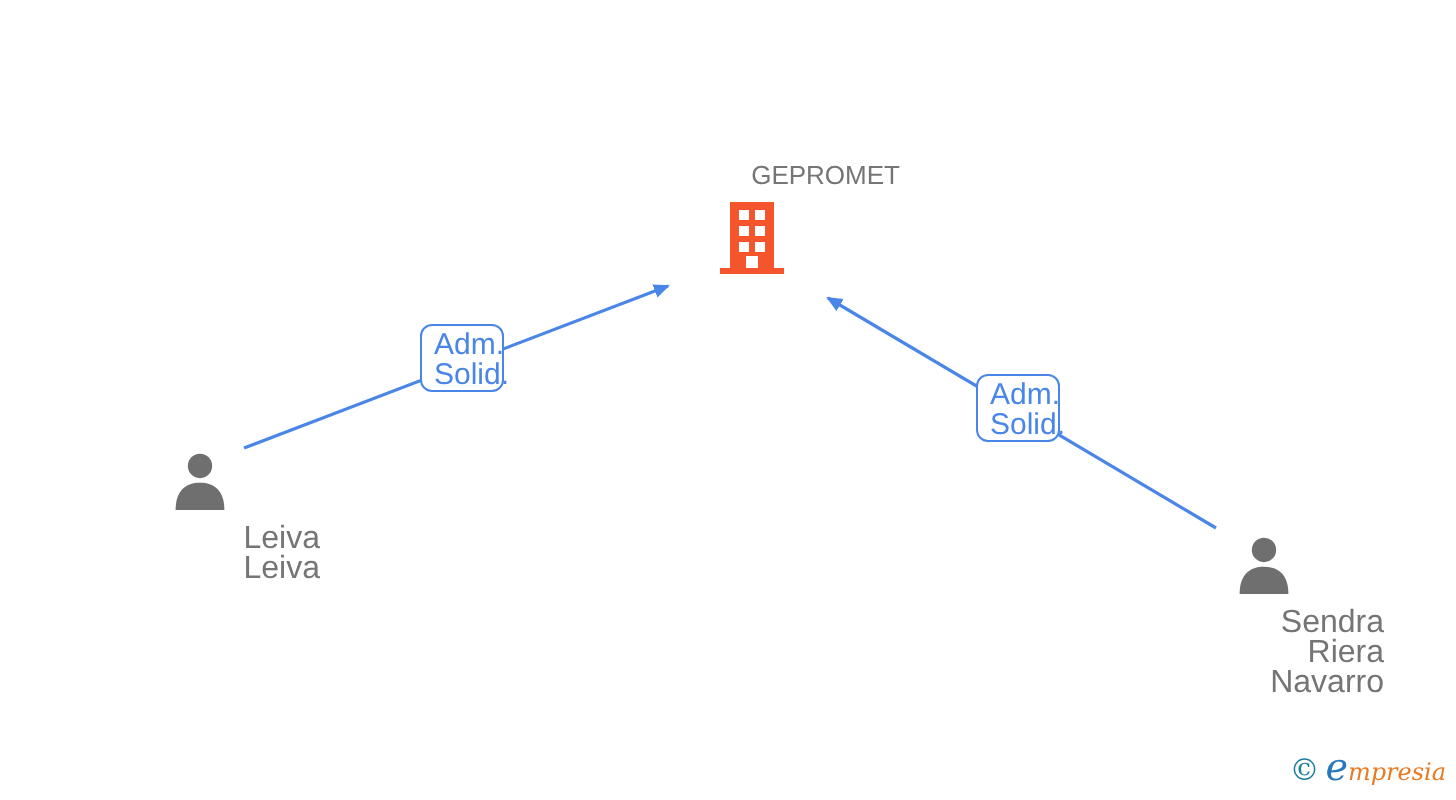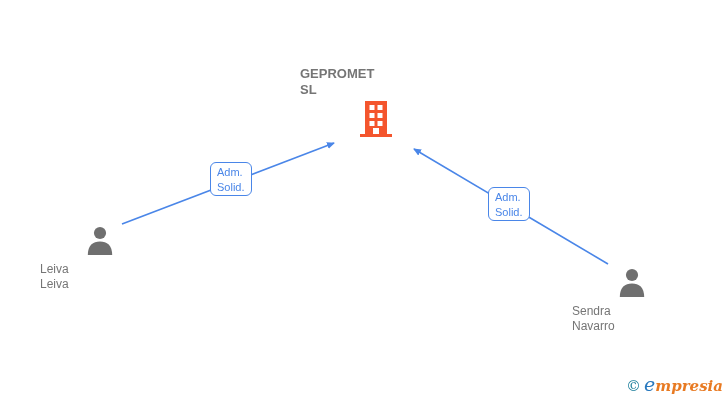--- a/index.html
+++ b/index.html
@@ -13,26 +13,26 @@
     height: 400px;
     background: #ffffff;
     overflow: hidden;
     font-family: "Liberation Sans", sans-serif;
   }
 
   
   .company-label {
     position: absolute;
     left: 300px;
-    top: 66px;
+    top: 80px;
     width: 150px;
-    text-align: left;
+    text-align: right;
     color: var(--node-text-gray, #757575);
     font-size: 13px;
-    font-weight: bold;
+    font-weight: normal;
     line-height: 16px;
   }
   .building-wrap {
     position: absolute;
     left: 360px;
     top: 101px;
     width: 32px;
     height: 36px;
   }
 
@@ -41,23 +41,23 @@
     position: absolute;
     width: 30px;
     height: 32px;
   }
   #person-icon-left  { left: 85px;  top: 224px; }
   #person-icon-right { left: 617px; top: 266px; }
 
   .person-name {
     position: absolute;
     width: 120px;
-    text-align: left;
+    text-align: right;
     color: var(--node-text-gray, #757575);
-    font-size: 12px;
+    font-size: 16px;
     line-height: 15px;
   }
   #person-name-left  { left: 40px;  top: 262px; }
   #person-name-right { left: 572px; top: 304px; }
 
   
   #edges-svg {
     position: absolute;
     left: 0; top: 0;
     width: 728px;
@@ -75,21 +75,21 @@
   
   .edge-label {
     position: absolute;
     width: 42px;
     height: 34px;
     background: #ffffff;
     border: 1.5px solid var(--edge-blue, #4a86e8);
     border-radius: 6px;
     box-sizing: border-box;
     color: var(--edge-blue, #4a86e8);
-    font-size: 11px;
+    font-size: 15px;
     line-height: 15px;
     padding: 2px 0 4px 6px;
   }
   #edge-label-left  { left: 210px; top: 162px; }
   #edge-label-right { left: 488px; top: 187px; }
 
   
   .watermark {
     position: absolute;
     right: 5px;
@@ -103,22 +103,21 @@
     font-size: 15px;
     font-style: normal;
     margin-right: 3px;
   }
   .wm-initial {
     color: var(--watermark-blue, #2878be);
     font-size: 19px;
   }
   .wm-rest {
     color: var(--watermark-orange, #e87a22);
-    font-size: 15px;
-    font-weight: bold;
+    font-size: 12px;
   }
 
   .building-fill { fill: var(--building-orange, #f4552d); }
   .person-fill   { fill: var(--person-gray, #6f6f6f); }
 </style>
 </head>
 <body>
 
 <div id="canvas">
 
@@ -127,21 +126,20 @@
       <marker id="arrow" markerWidth="9" markerHeight="8" refX="7" refY="3.5" orient="auto" markerUnits="userSpaceOnUse">
         <path d="M0,0 L8,3.5 L0,7 Z" class="arrow-head"></path>
       </marker>
     </defs>
     <line class="edge-line" x1="122" y1="224" x2="334" y2="143" marker-end="url(#arrow)"></line>
     <line class="edge-line" x1="608" y1="264" x2="414" y2="149" marker-end="url(#arrow)"></line>
   </svg>
 
   <div class="company-label">
     <div>GEPROMET</div>
-    <div>SL</div>
   </div>
   <div class="building-wrap">
     <svg width="32" height="36" viewBox="0 0 32 36">
       <rect class="building-fill" x="0" y="33" width="32" height="3"></rect>
       <rect class="building-fill" x="5" y="0" width="22" height="33"></rect>
       <rect x="9.5" y="4" width="5" height="5" fill="#ffffff"></rect>
       <rect x="17.5" y="4" width="5" height="5" fill="#ffffff"></rect>
       <rect x="9.5" y="12" width="5" height="5" fill="#ffffff"></rect>
       <rect x="17.5" y="12" width="5" height="5" fill="#ffffff"></rect>
       <rect x="9.5" y="20" width="5" height="5" fill="#ffffff"></rect>
@@ -162,20 +160,21 @@
   </div>
 
   <div class="person-icon-wrap" id="person-icon-right">
     <svg width="30" height="32" viewBox="0 0 32 32">
       <circle class="person-fill" cx="16" cy="8.5" r="6.5"></circle>
       <path class="person-fill" d="M3,32 C3,21.5 8.5,17.5 16,17.5 C23.5,17.5 29,21.5 29,32 Z"></path>
     </svg>
   </div>
   <div class="person-name" id="person-name-right">
     <div>Sendra</div>
+    <div>Riera</div>
     <div>Navarro</div>
   </div>
 
   <div class="edge-label" id="edge-label-left">
     <div>Adm.</div>
     <div>Solid.</div>
   </div>
   <div class="edge-label" id="edge-label-right">
     <div>Adm.</div>
     <div>Solid.</div>

